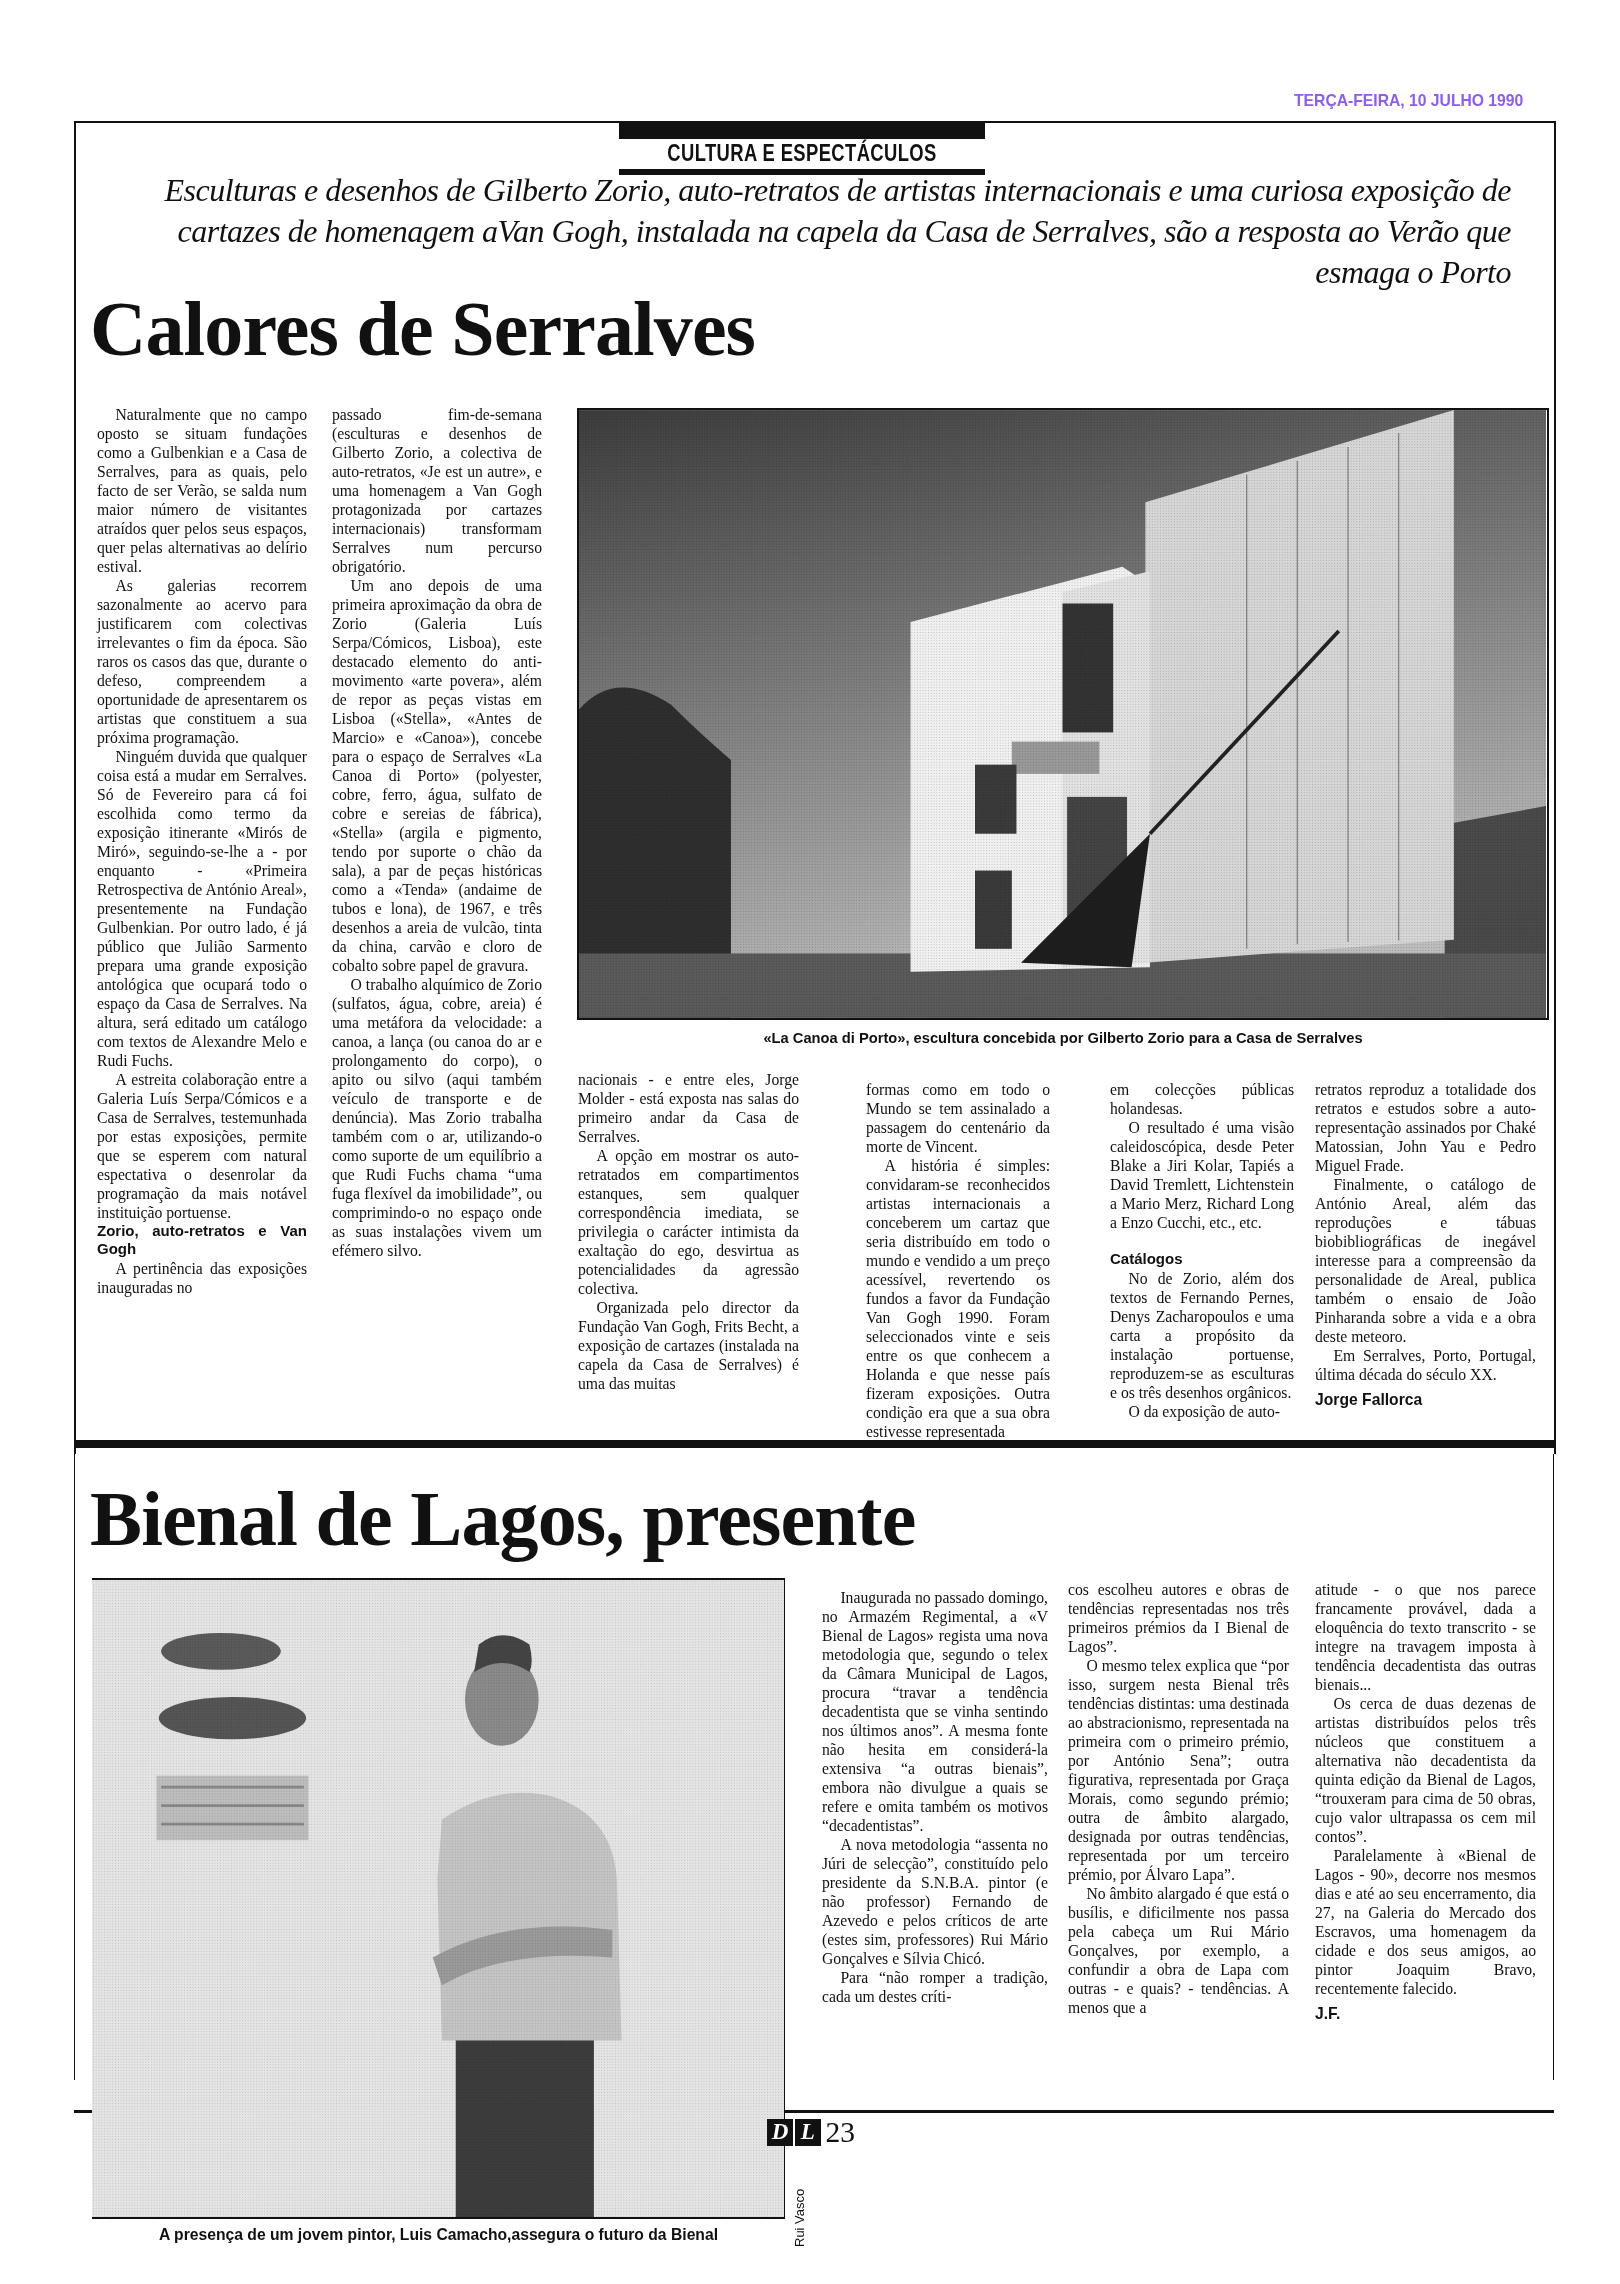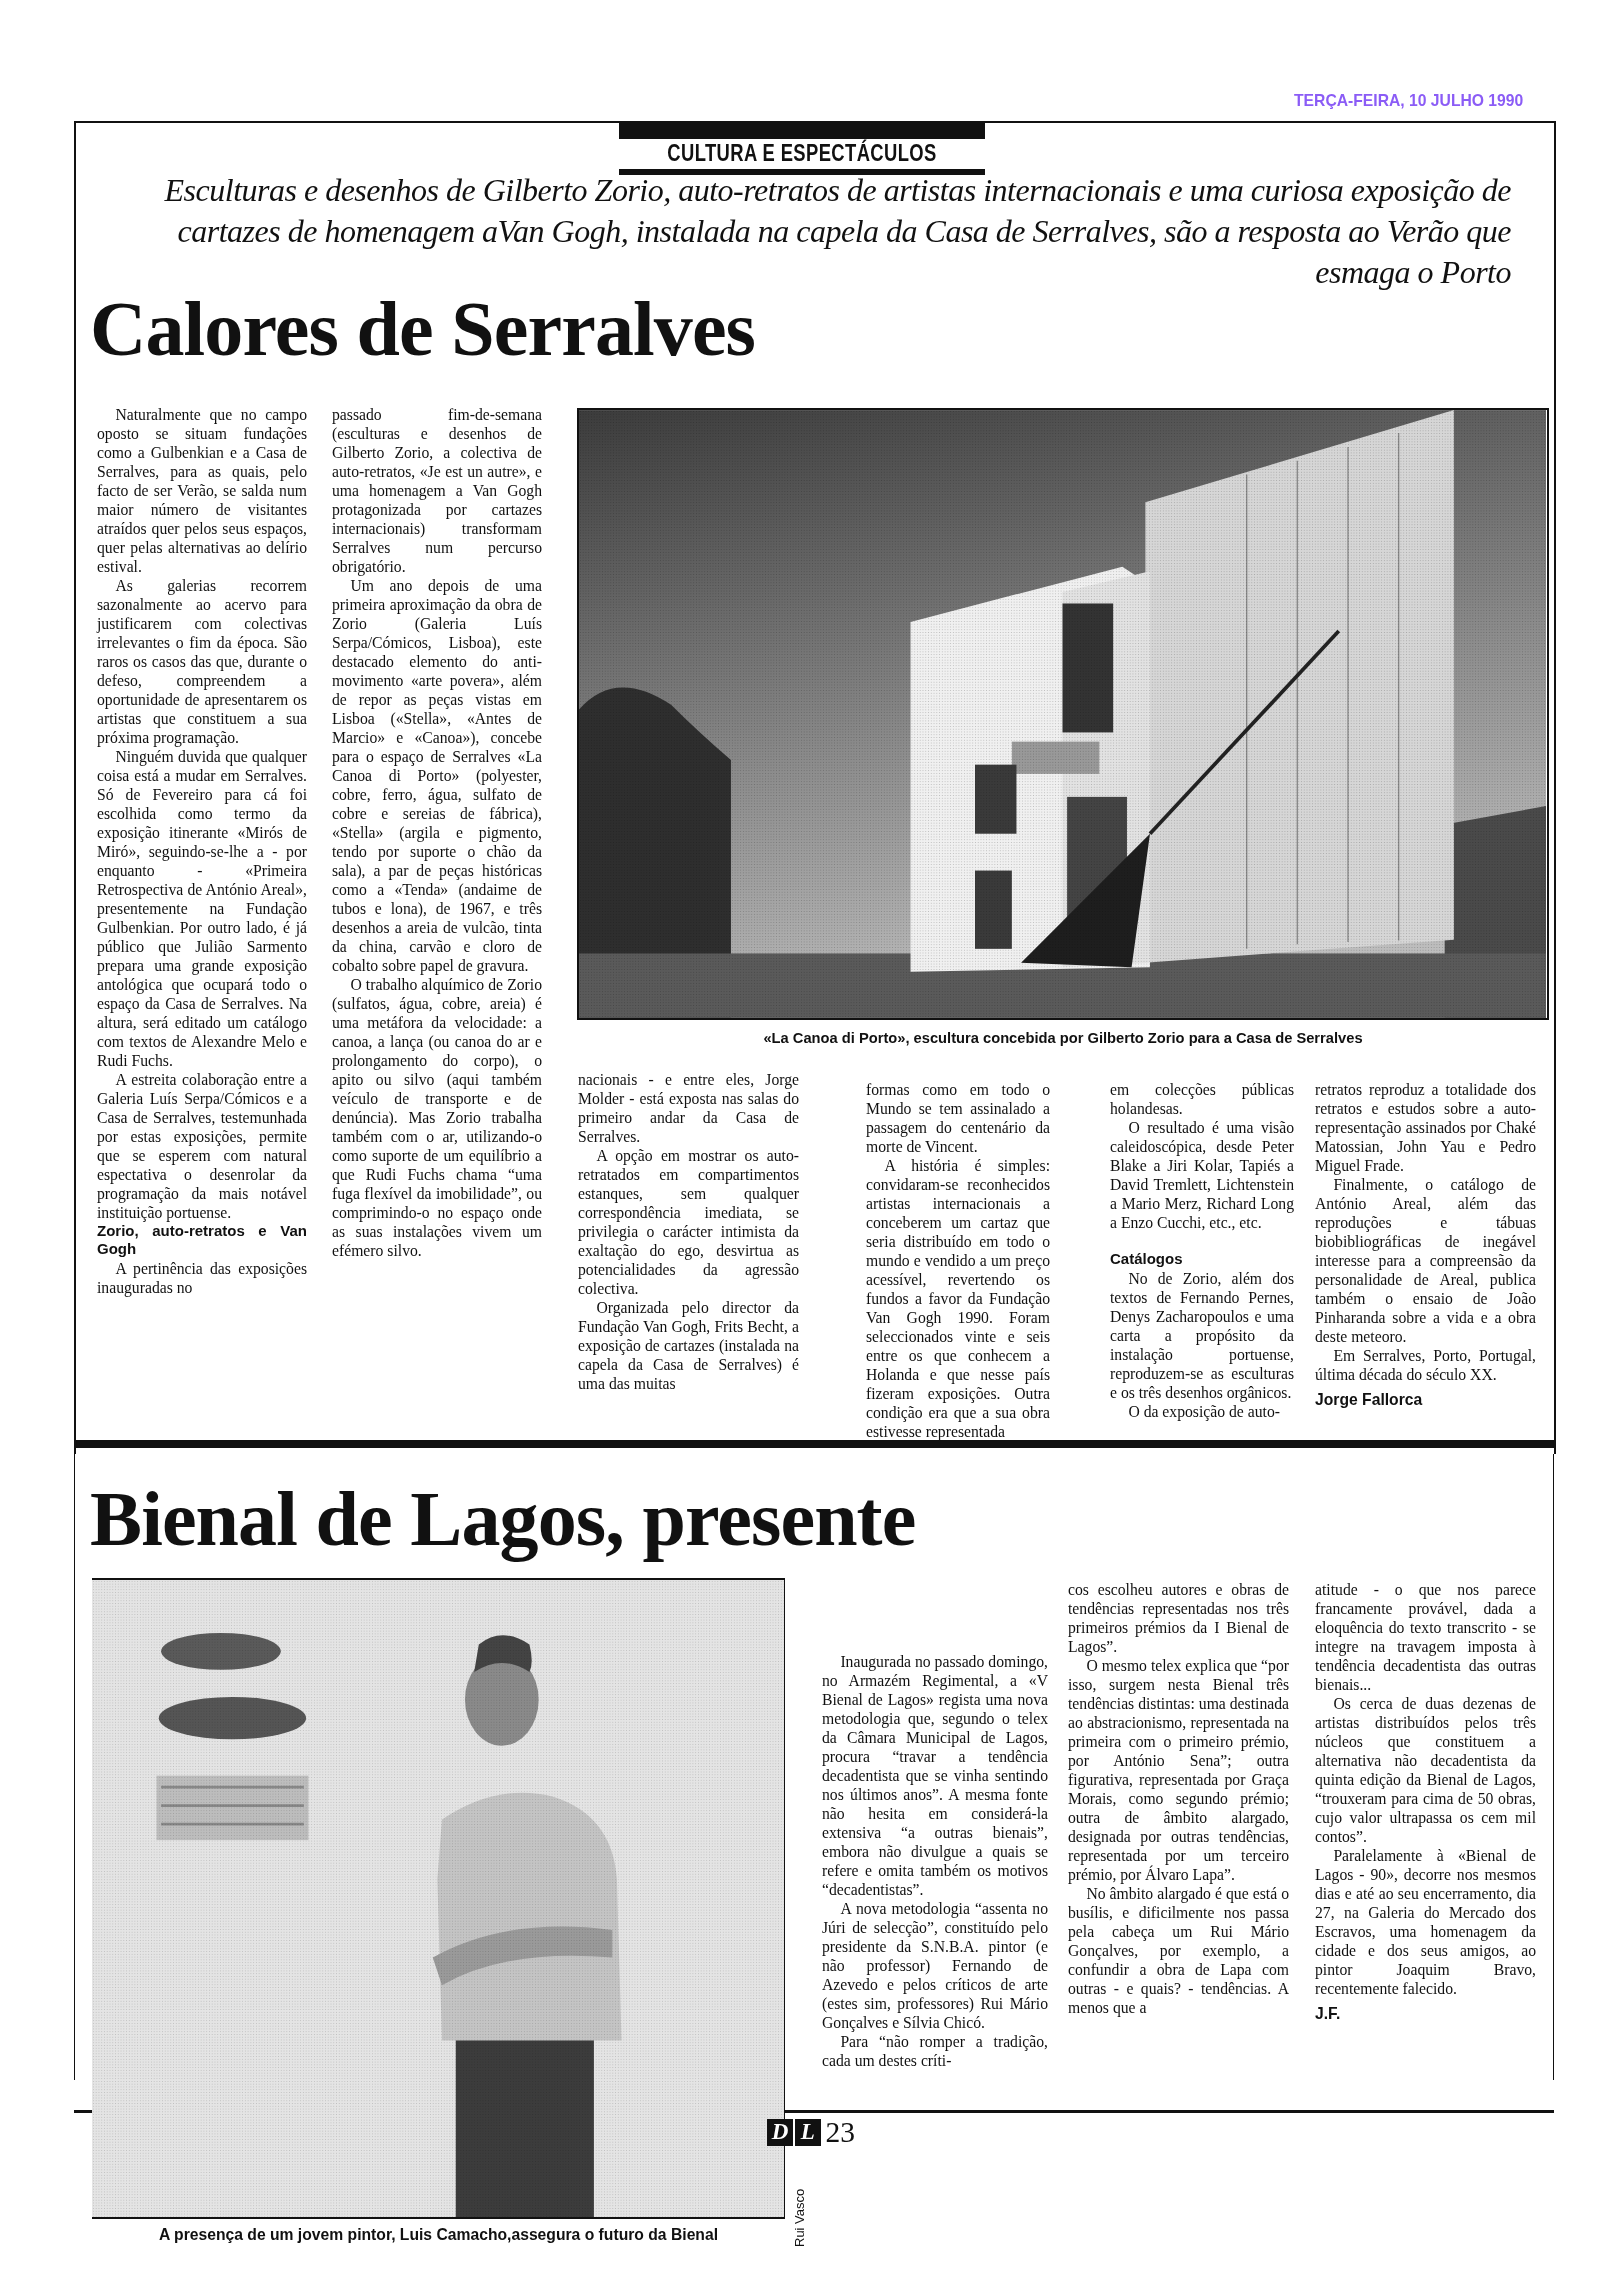--- a/index.html
+++ b/index.html
@@ -159,21 +159,21 @@
     <path d="M840 140 Q890 100 950 140 Q960 180 950 200 Q890 160 830 200 Z" fill="#444"></path>
     <path d="M760 520 Q880 440 1000 470 Q1130 510 1140 650 L1150 1000 L760 1000 L750 650 Z" fill="#c4c4c4"></path>
     <path d="M740 820 Q900 730 1130 760 L1130 820 Q900 800 760 880 Z" fill="#9a9a9a"></path>
     <rect x="790" y="1000" width="300" height="390" fill="#3c3c3c"></rect>
     <rect width="1505" height="1390" fill="url(#dots2)"></rect>
   </svg>
 </div>
 <div class="abs credit" style="left:792px; top:2247px;">Rui Vasco</div>
 <div class="abs caption" style="left:92px; top:2226px; width:693px; font-size:15.7px;">A presença de um jovem pintor, Luis Camacho,assegura o futuro da Bienal</div>
 
-<div class="abs col" style="left:822px; top:1652px; width:226px;">
+<div class="abs col" style="left:822px; top:1588px; width:226px;">
   <p>Inaugurada no passado domingo, no Armazém Regimental, a «V Bienal de Lagos» regista uma nova metodologia que, segundo o telex da Câmara Municipal de Lagos, procura “travar a tendência decadentista que se vinha sentindo nos últimos anos”. A mesma fonte não hesita em considerá-la extensiva “a outras bienais”, embora não divulgue a quais se refere e omita também os motivos “decadentistas”.</p>
   <p>A nova metodologia “assenta no Júri de selecção”, constituído pelo presidente da S.N.B.A. pintor (e não professor) Fernando de Azevedo e pelos críticos de arte (estes sim, professores) Rui Mário Gonçalves e Sílvia Chicó.</p>
   <p>Para “não romper a tradição, cada um destes críti-</p>
 </div>
 
 <div class="abs col" style="left:1068px; top:1580px; width:221px;">
   <p class="noindent">cos escolheu autores e obras de tendências representadas nos três primeiros prémios da I Bienal de Lagos”.</p>
   <p>O mesmo telex explica que “por isso, surgem nesta Bienal três tendências distintas: uma destinada ao abstracionismo, representada na primeira com o primeiro prémio, por António Sena”; outra figurativa, representada por Graça Morais, como segundo prémio; outra de âmbito alargado, designada por outras tendências, representada por um terceiro prémio, por Álvaro Lapa”.</p>
   <p>No âmbito alargado é que está o busílis, e dificilmente nos passa pela cabeça um Rui Mário Gonçalves, por exemplo, a confundir a obra de Lapa com outras - e quais? - tendências. A menos que a</p>
 </div>

